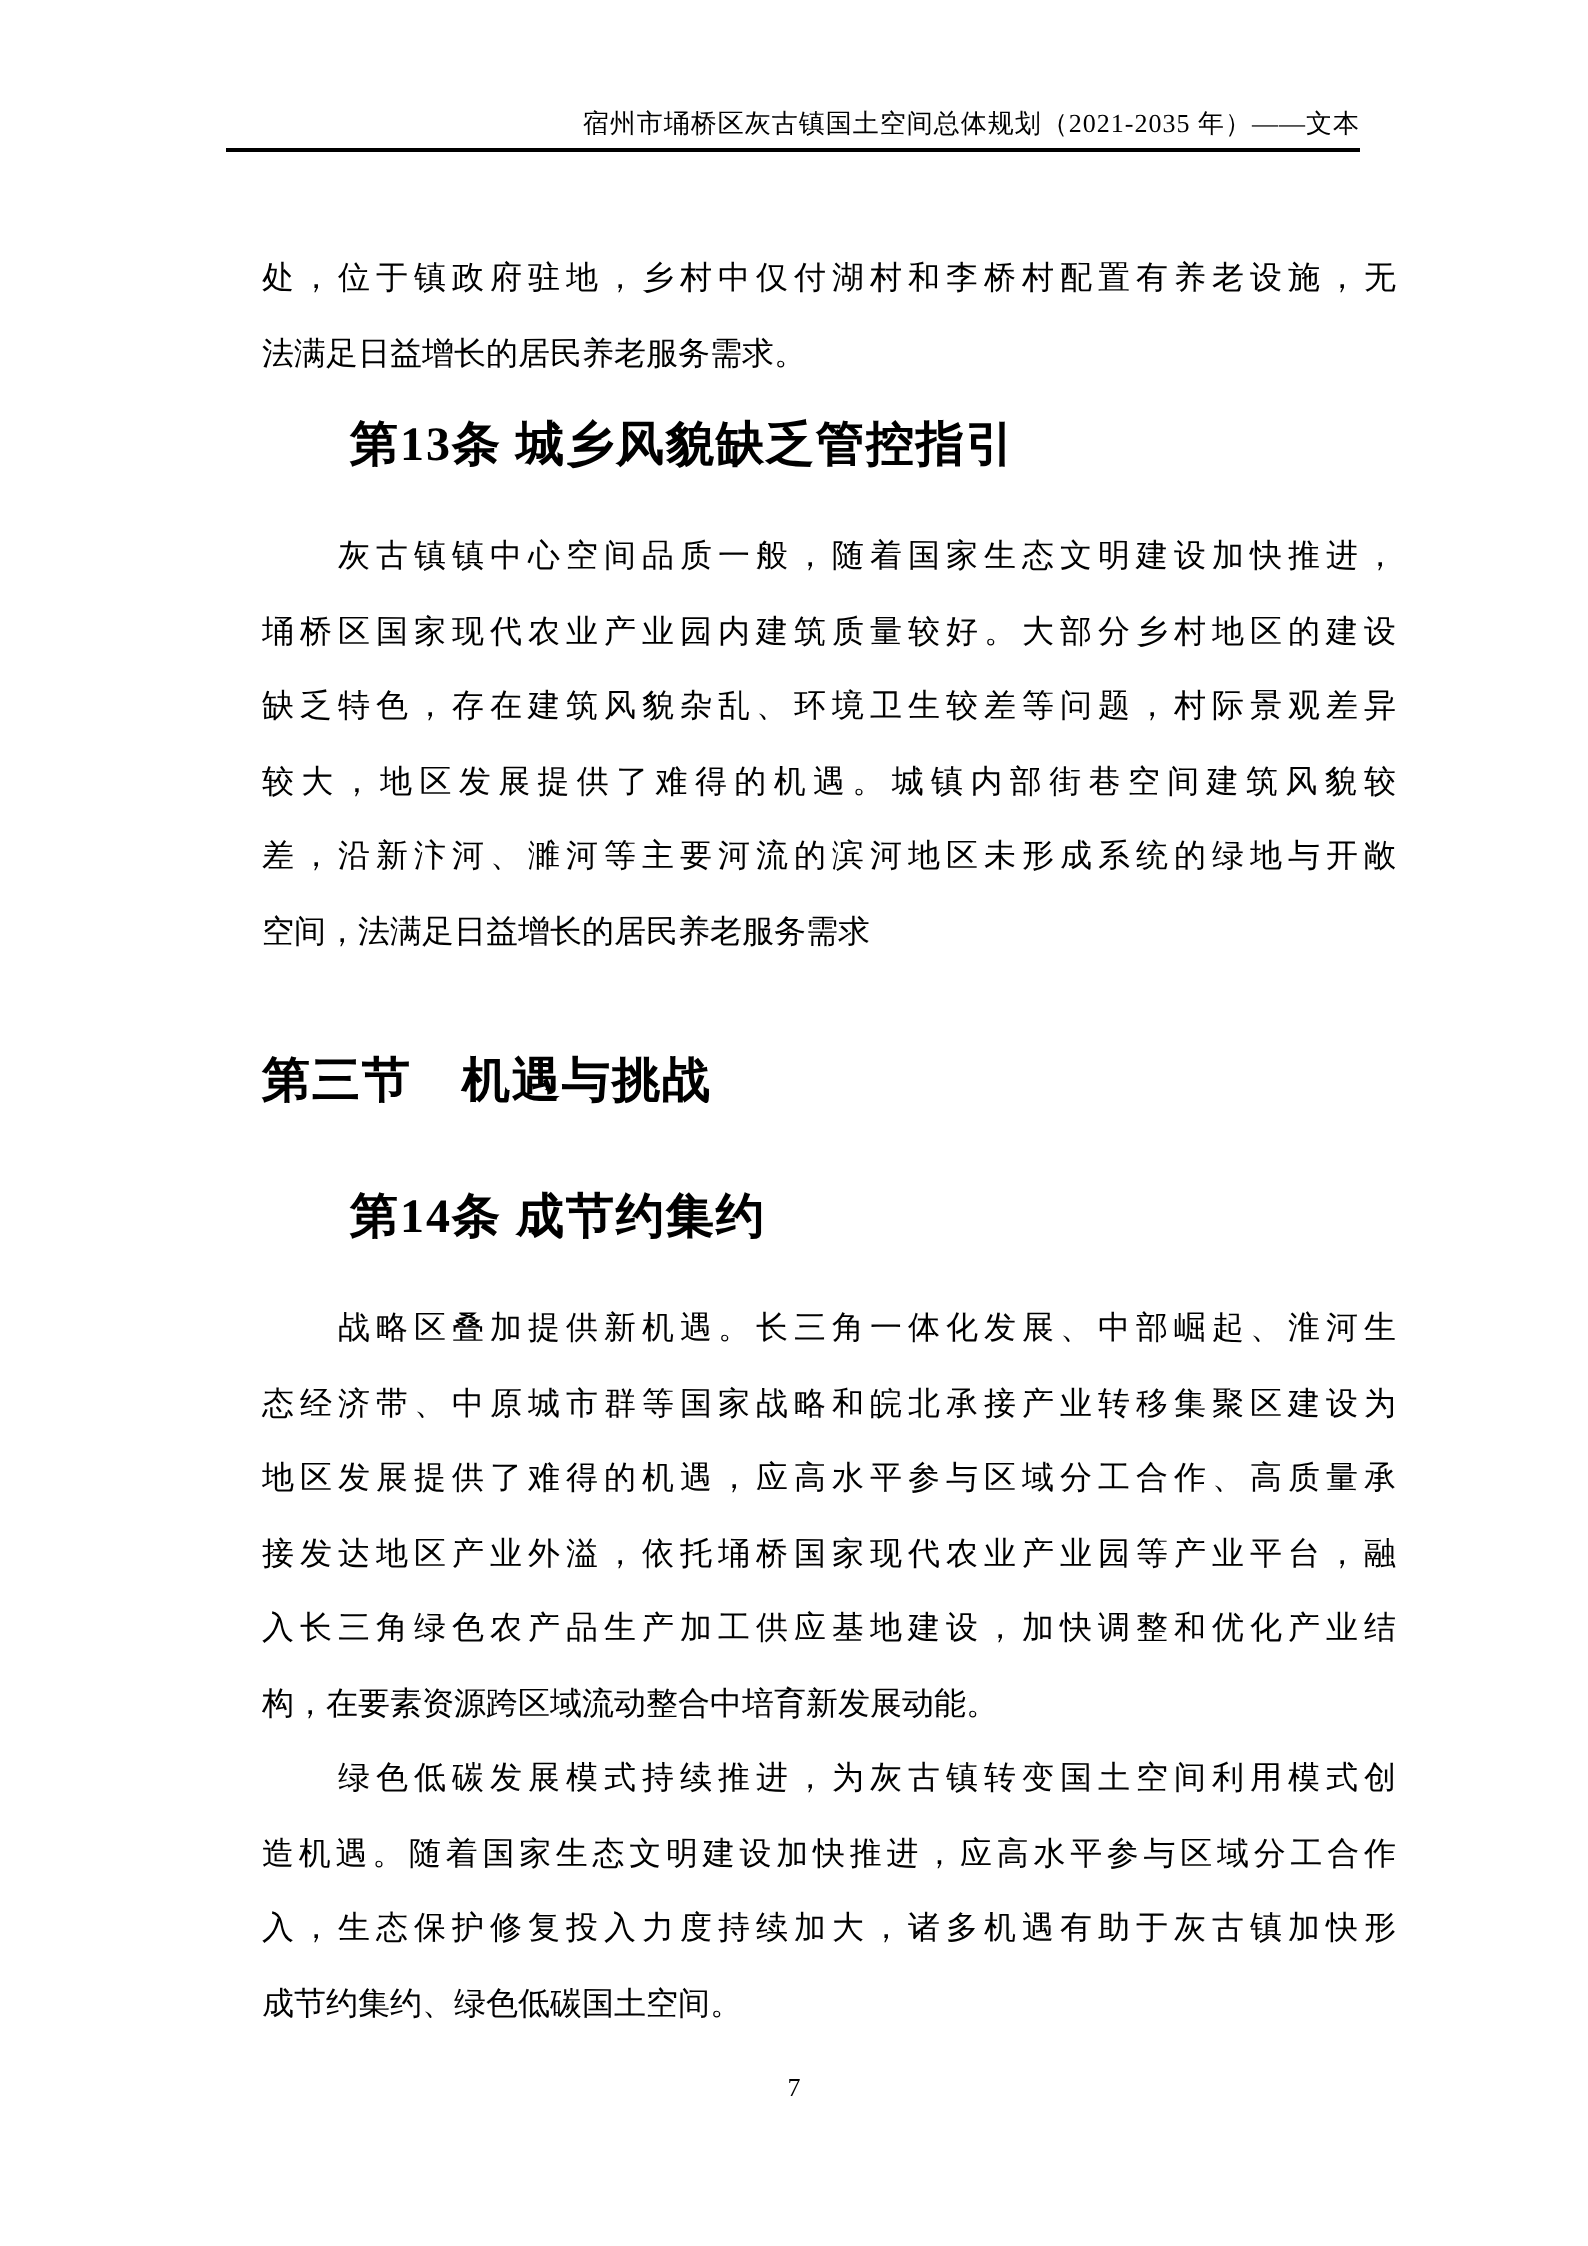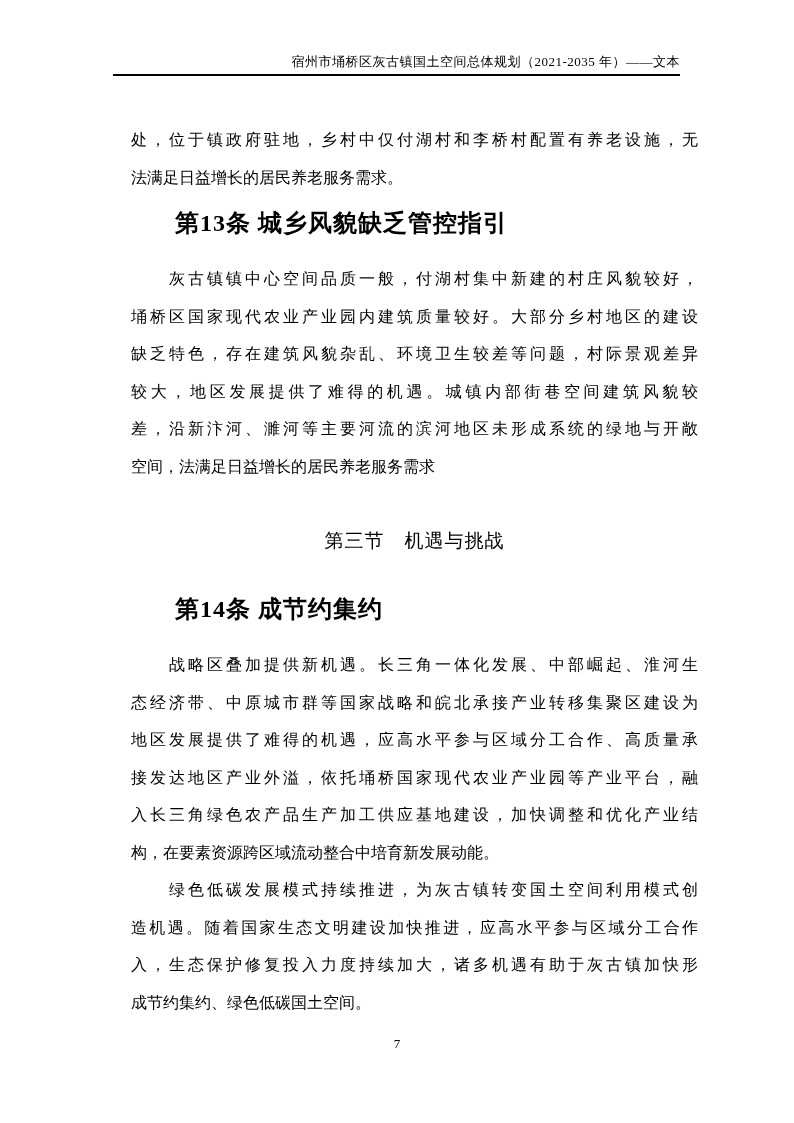--- a/index.html
+++ b/index.html
@@ -55,24 +55,23 @@
   }
   .article-heading {
     font-size: 24px;
     font-weight: bold;
     line-height: 30px;
     margin: 12px 0 22px 0;
     padding-left: 44px;
     letter-spacing: 1px;
   }
   .section-heading {
-    font-size: 19px;
-    font-weight: normal;
+    font-size: 24px;
+    font-weight: bold;
     line-height: 30px;
-    text-align: center;
     margin: 41px 0 38px 0;
     letter-spacing: 1px;
   }
   .footer {
     position: absolute;
     left: 0;
     width: 794px;
     top: 1036px;
     text-align: center;
     font-size: 13px;
@@ -88,21 +87,21 @@
     <div class="header-title">宿州市埇桥区灰古镇国土空间总体规划（2021-2035 年）——文本</div>
   </div>
 
   <div class="doc-body">
 
     <p class="line">处，位于镇政府驻地，乡村中仅付湖村和李桥村配置有养老设施，无</p>
     <p class="line last">法满足日益增长的居民养老服务需求。</p>
 
     <h2 class="article-heading">第13条 城乡风貌缺乏管控指引</h2>
 
-    <p class="line first">灰古镇镇中心空间品质一般，付湖村集中新建的村庄风貌较好，</p>
+    <p class="line first">灰古镇镇中心空间品质一般，随着国家生态文明建设加快推进，</p>
     <p class="line">埇桥区国家现代农业产业园内建筑质量较好。大部分乡村地区的建设</p>
     <p class="line">缺乏特色，存在建筑风貌杂乱、环境卫生较差等问题，村际景观差异</p>
     <p class="line">较大，地区发展提供了难得的机遇。城镇内部街巷空间建筑风貌较</p>
     <p class="line">差，沿新汴河、濉河等主要河流的滨河地区未形成系统的绿地与开敞</p>
     <p class="line last">空间，法满足日益增长的居民养老服务需求</p>
 
     <h1 class="section-heading">第三节　机遇与挑战</h1>
 
     <h2 class="article-heading">第14条 成节约集约</h2>
 

